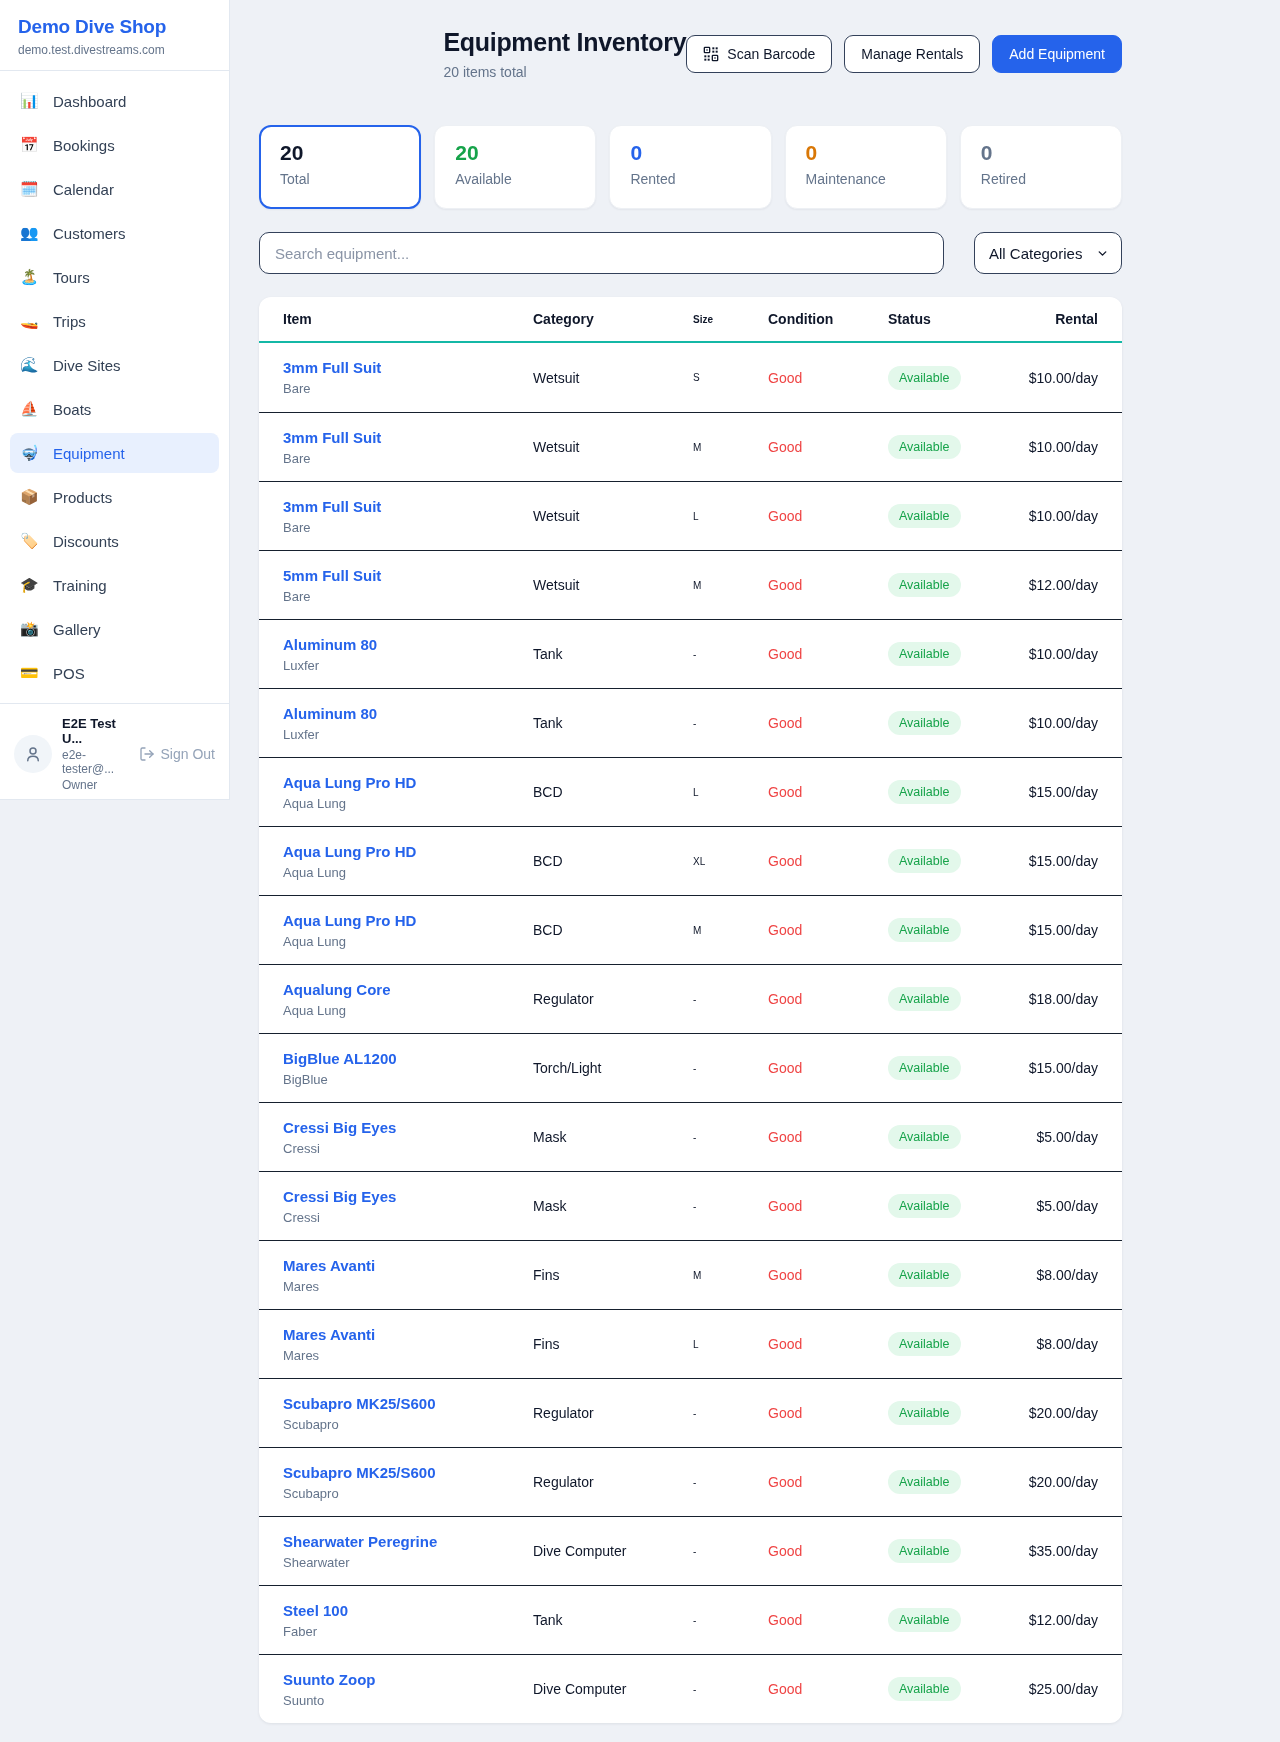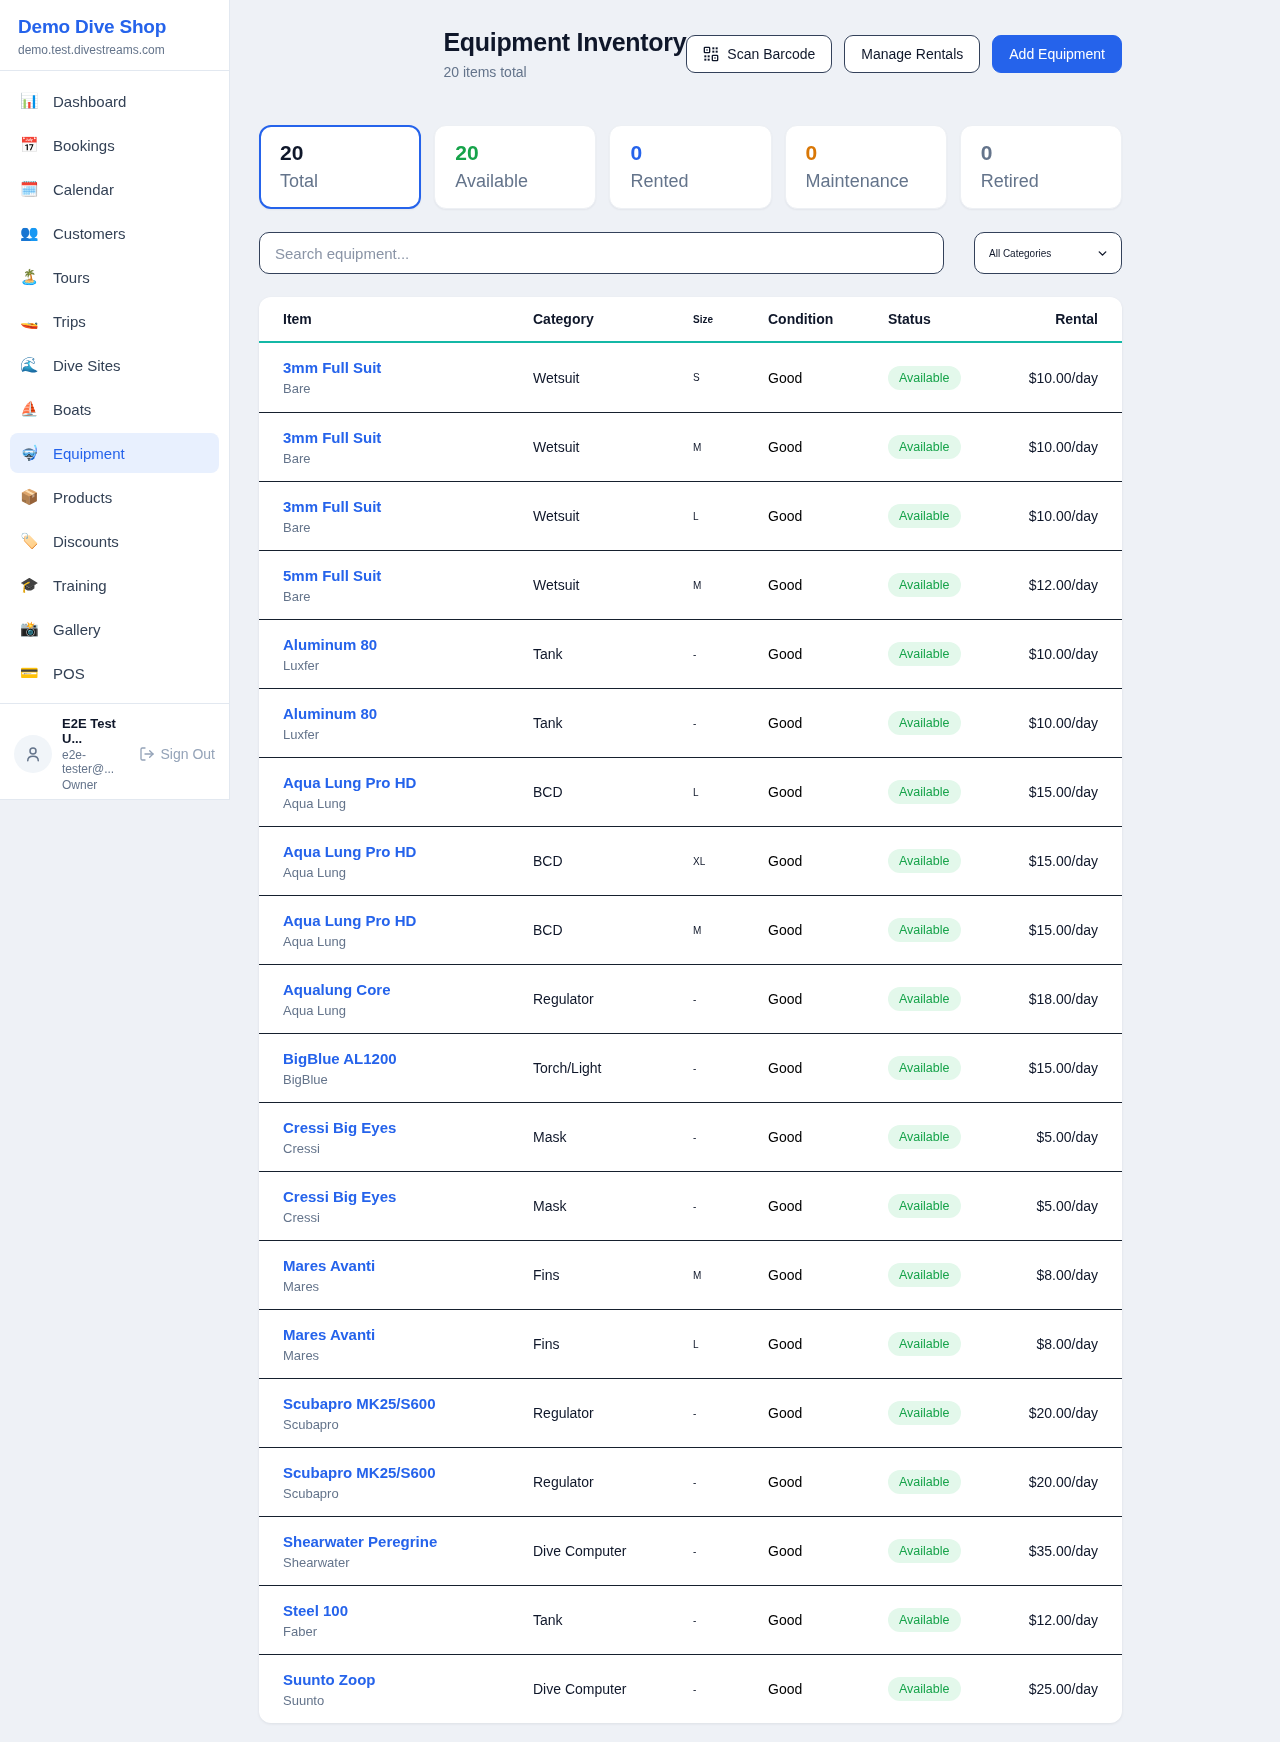--- a/index.html
+++ b/index.html
@@ -60,53 +60,53 @@
   .btn-primary { background:#2563eb; border-color:#2563eb; color:#ffffff; font-weight:500; }
   
   .stats-row { display:flex; gap:13px; margin-bottom:23px; }
   .stat-card {
     flex:1; height:84px; background:#ffffff; border-radius:12px;
     border:1px solid #edf0f4; box-shadow:0 1px 2px rgba(15,23,42,0.05);
     padding:15px 20px; cursor:pointer;
   }
   .stat-card.selected { border:2px solid #2563eb; padding:14px 19px; }
   .stat-value { font-size:21px; font-weight:bold; }
-  .stat-label { font-size:18px; color:#64748b; margin-top:6px; }
+  .stat-label { font-size:14px; color:#64748b; margin-top:6px; }
   
   .filter-row { display:flex; gap:30px; margin-bottom:23px; }
   .search-input {
     flex:1; height:42px; border:1px solid #33415a; border-radius:10px;
     background:#ffffff; padding:0 15px; font-size:15px; color:#0f172a;
     font-family:"Liberation Sans", sans-serif; outline:none;
   }
   .search-input::placeholder { color:#8a94a6; }
   .select {
     width:148px; height:42px; border:1px solid #33415a; border-radius:10px;
     background:#ffffff; display:flex; align-items:center; justify-content:space-between;
-    padding:0 12px 0 14px; font-size:10px; color:#0f172a; cursor:pointer;
+    padding:0 12px 0 14px; font-size:15px; color:#0f172a; cursor:pointer;
   }
   
   .table-card {
     background:#ffffff; border-radius:12px; box-shadow:0 1px 3px rgba(15,23,42,0.08);
     overflow:hidden;
   }
   .thead { display:flex; align-items:center; height:46px; padding:0 24px;
     border-bottom:2px solid #14b8a6; font-size:14px; font-weight:bold; }
   .trow { display:flex; align-items:center; height:69px; padding:0 24px;
     border-top:1px solid #16202e; }
   .trow:first-of-type { border-top:none; }
   .col-item { flex:0 0 250px; }
   .col-category { flex:0 0 160px; font-size:14px; }
   .col-size { flex:0 0 75px; font-size:10px; }
   .col-condition { flex:0 0 120px; font-size:14px; }
   .col-status { flex:0 0 125px; }
   .col-rental { flex:1; text-align:right; font-size:14px; color:#0f172a; }
   .item-name { font-size:15px; font-weight:bold; color:#2563eb; text-decoration:none; cursor:pointer; display:inline-block; }
   .item-brand { font-size:13px; color:#64748b; margin-top:4px; }
-  .cond-link { color:#000000; cursor:pointer; text-decoration:none; }
+  .cond-link { color:#ef4444; cursor:pointer; text-decoration:none; }
   .badge {
     display:inline-block; background:#e3f8eb; color:#16a34a;
     font-size:12.5px; padding:5px 11px; border-radius:999px;
   }
   .icon-svg { display:block; }
 </style>
 </head>
 <body>
 
 <aside class="sidebar">

